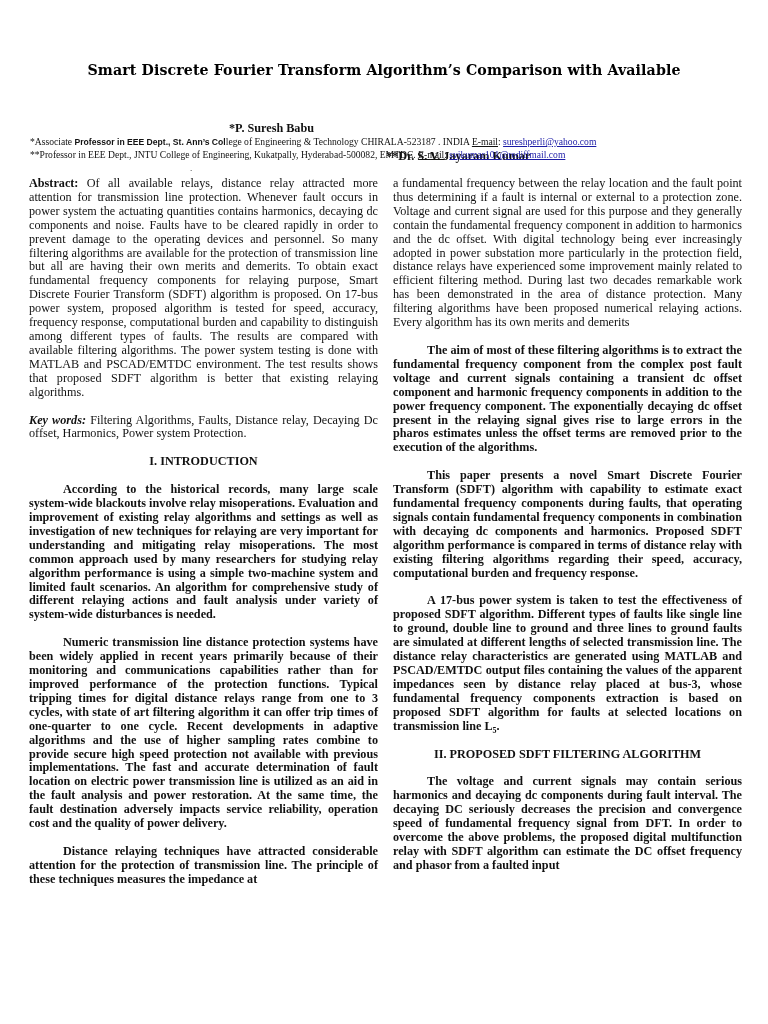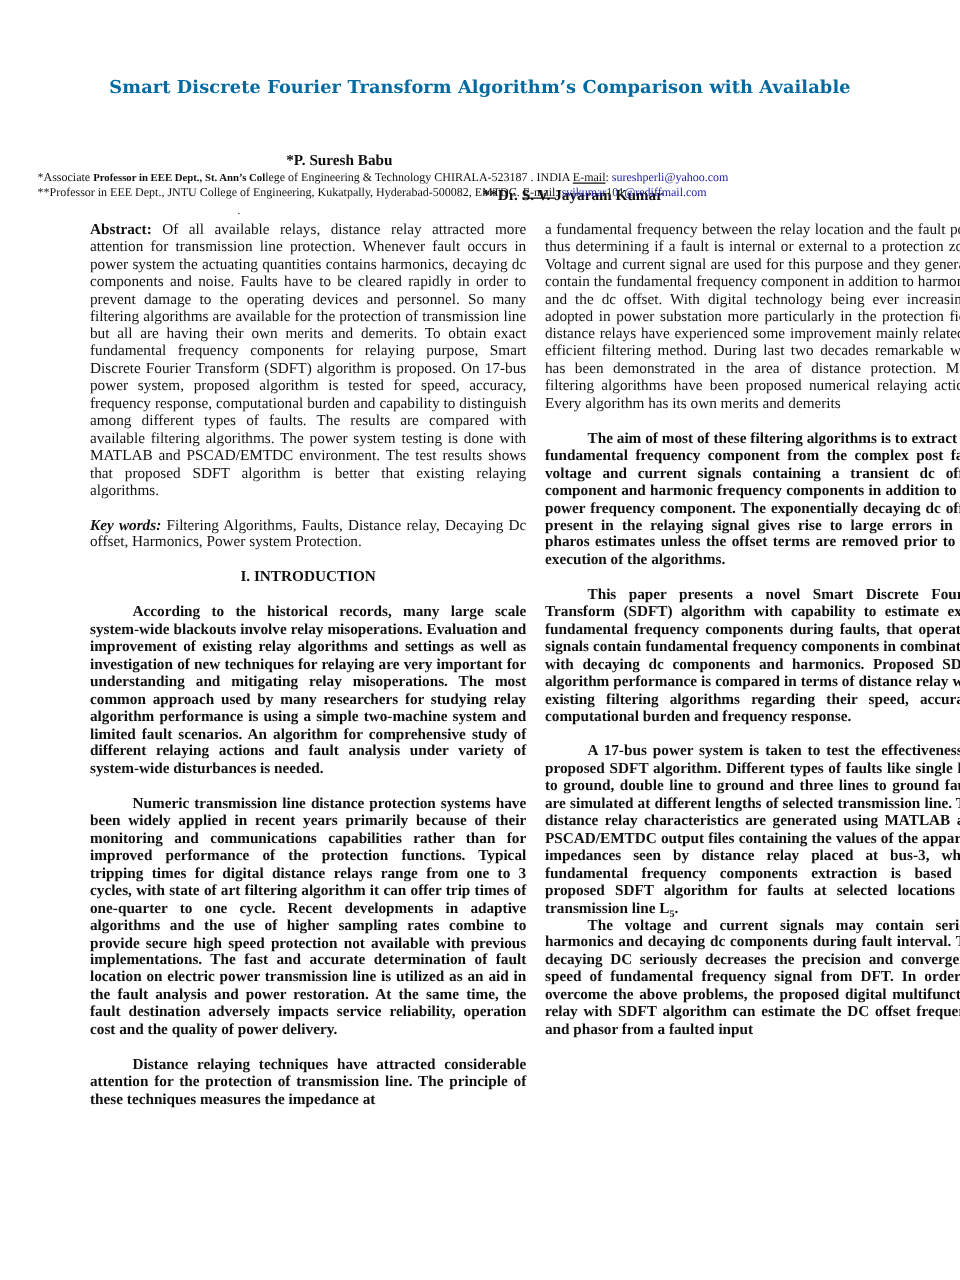--- a/index.html
+++ b/index.html
@@ -1,30 +1,30 @@
 <!DOCTYPE html>
 <html><head>
 <meta charset="utf-8">
 <style>
   html, body { margin: 0; padding: 0; background: #ffffff; }
   body { width: 768px; height: 1024px; position: relative; overflow: hidden;
          font-family: "Liberation Serif", "DejaVu Serif", serif; color: #111; }
   .title { position: absolute; left: 40px; width: 688px; top: 60px; text-align: center;
-           font-family: "DejaVu Serif", serif; font-weight: bold; font-size: 14.2px; line-height: 21px; letter-spacing: 0.1px; color: #0369a1; }
+           font-family: "DejaVu Serif", serif; font-weight: bold; font-size: 14.2px; line-height: 21px; letter-spacing: 0.1px; color: #000000; }
   .authors { position: absolute; top: 121px; left: 0; width: 768px; font-weight: bold; font-size: 12.2px; }
   .author1 { position: absolute; left: 229px; }
   .author2 { position: absolute; left: 386px; margin-top: 28px; }
   .affil { position: absolute; left: 30px; font-size: 9.6px; white-space: nowrap; line-height: 12px; }
   .affil1 { top: 136px; }
   .affil2 { top: 149px; }
-  .affil a { color: #1a1aa6; }
+  .affil a { color: #1a1aa6; text-decoration: underline; }
   .affil .emlabel { text-decoration: underline; text-align: center; }
-  .affil .bold { font-weight: bold; font-family: Liberation Serif, serif; font-size: 8.6px; text-align: center; }
+  .affil .bold { font-weight: bold; font-family: Liberation Sans, sans-serif; font-size: 8.6px; text-align: center; }
   .dot { position: absolute; left: 190px; top: 163px; font-size: 9px; }
-  .col { position: absolute; width: 349px; font-size: 12.2px; line-height: 13.9px; text-align: justify; margin-left: 43px; }
+  .col { position: absolute; width: 349px; font-size: 12.2px; line-height: 13.9px; text-align: justify; }
   .col-left { left: 29px; top: 177px; }
   .col-right { left: 393px; top: 177px; }
   .col p { margin: 0; }
   .col p.gap { margin-top: 14px; }
   .indent { text-indent: 34px; font-weight: bold; }
   .heading { text-align: center; font-weight: bold; font-size: 12.2px; margin: 14px 0 14px 0; }
   .b { font-weight: bold; }
   .bi { font-weight: bold; font-style: italic; }
   sub { font-size: 8px; line-height: 0; }
 </style>
@@ -55,14 +55,15 @@
   <p class="indent">According to the historical records, many large scale system-wide blackouts involve relay misoperations. Evaluation and improvement of existing relay algorithms and settings as well as investigation of new techniques for relaying are very important for understanding and mitigating relay misoperations. The most common approach used by many researchers for studying relay algorithm performance is using a simple two-machine system and limited fault scenarios. An algorithm for comprehensive study of different relaying actions and fault analysis under variety of system-wide disturbances is needed.</p>
   <p class="indent gap">Numeric transmission line distance protection systems have been widely applied in recent years primarily because of their monitoring and communications capabilities rather than for improved performance of the protection functions. Typical tripping times for digital distance relays range from one to 3 cycles, with state of art filtering algorithm it can offer trip times of one-quarter to one cycle. Recent developments in adaptive algorithms and the use of higher sampling rates combine to provide secure high speed protection not available with previous implementations. The fast and accurate determination of fault location on electric power transmission line is utilized as an aid in the fault analysis and power restoration. At the same time, the fault destination adversely impacts service reliability, operation cost and the quality of power delivery.</p>
   <p class="indent gap">Distance relaying techniques have attracted considerable attention for the protection of transmission line. The principle of these techniques measures the impedance at</p>
 </div>
 
 <div class="col col-right">
   <p>a fundamental frequency between the relay location and the fault point thus determining if a fault is internal or external to a protection zone. Voltage and current signal are used for this purpose and they generally contain the fundamental frequency component in addition to harmonics and the dc offset. With digital technology being ever increasingly adopted in power substation more particularly in the protection field, distance relays have experienced some improvement mainly related to efficient filtering method. During last two decades remarkable work has been demonstrated in the area of distance protection. Many filtering algorithms have been proposed numerical relaying actions. Every algorithm has its own merits and demerits</p>
   <p class="indent gap">The aim of most of these filtering algorithms is to extract the fundamental frequency component from the complex post fault voltage and current signals containing a transient dc offset component and harmonic frequency components in addition to the power frequency component. The exponentially decaying dc offset present in the relaying signal gives rise to large errors in the pharos estimates unless the offset terms are removed prior to the execution of the algorithms.</p>
   <p class="indent gap">This paper presents a novel Smart Discrete Fourier Transform (SDFT) algorithm with capability to estimate exact fundamental frequency components during faults, that operating signals contain fundamental frequency components in combination with decaying dc components and harmonics. Proposed SDFT algorithm performance is compared in terms of distance relay with existing filtering algorithms regarding their speed, accuracy, computational burden and frequency response.</p>
   <p class="indent gap"><span>A 17-bus power system is taken to test the effectiveness of proposed SDFT algorithm. Different types of faults like single line to ground, double line to ground and three lines to ground faults are simulated at different lengths of selected transmission line. The distance relay characteristics are generated using MATLAB and PSCAD/EMTDC output files containing the values of the apparent impedances seen by distance relay placed at bus-3, whose fundamental frequency components extraction is based on proposed SDFT algorithm for faults at selected locations on transmission line L</span><sub>5</sub><span>.</span></p>
+  <div class="heading">II. PROPOSED SDFT FILTERING ALGORITHM</div>
   <p class="indent">The voltage and current signals may contain serious harmonics and decaying dc components during fault interval. The decaying DC seriously decreases the precision and convergence speed of fundamental frequency signal from DFT. In order to overcome the above problems, the proposed digital multifunction relay with SDFT algorithm can estimate the DC offset frequency and phasor from a faulted input</p>
 </div>
 
 </body></html>

